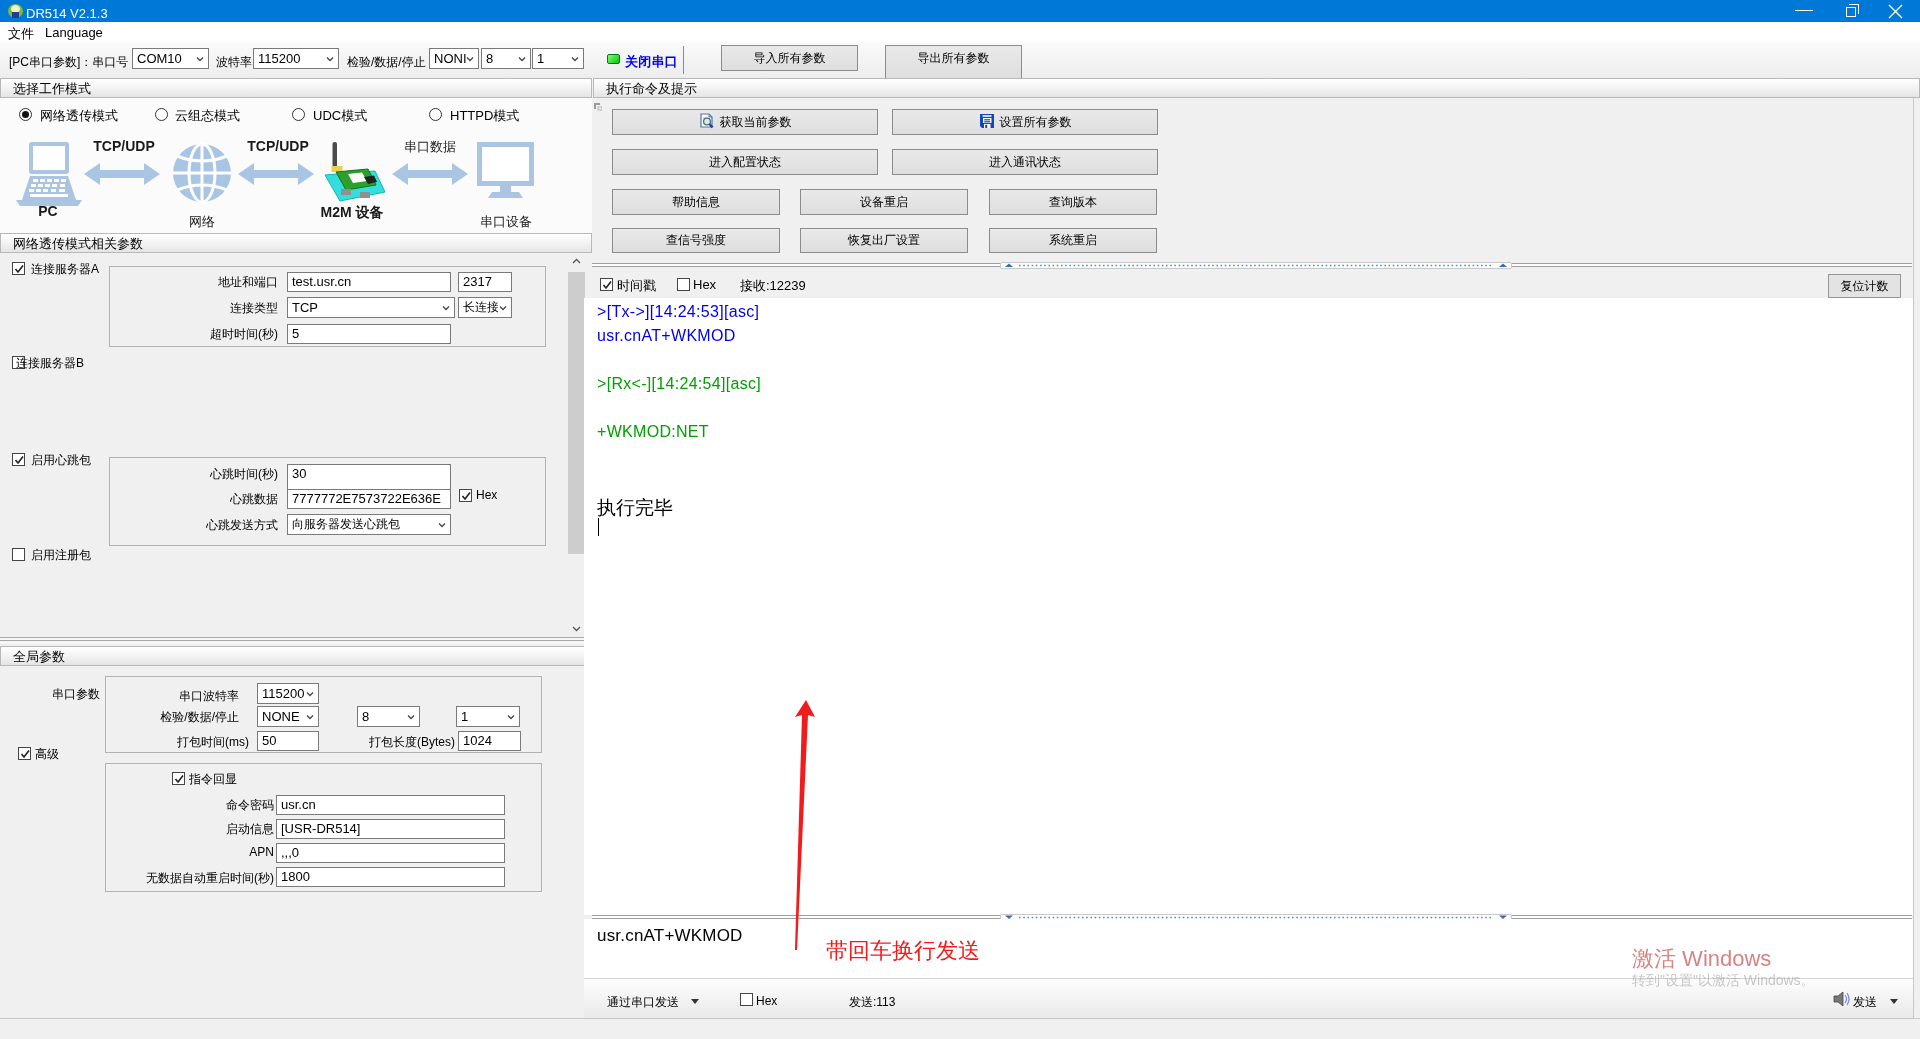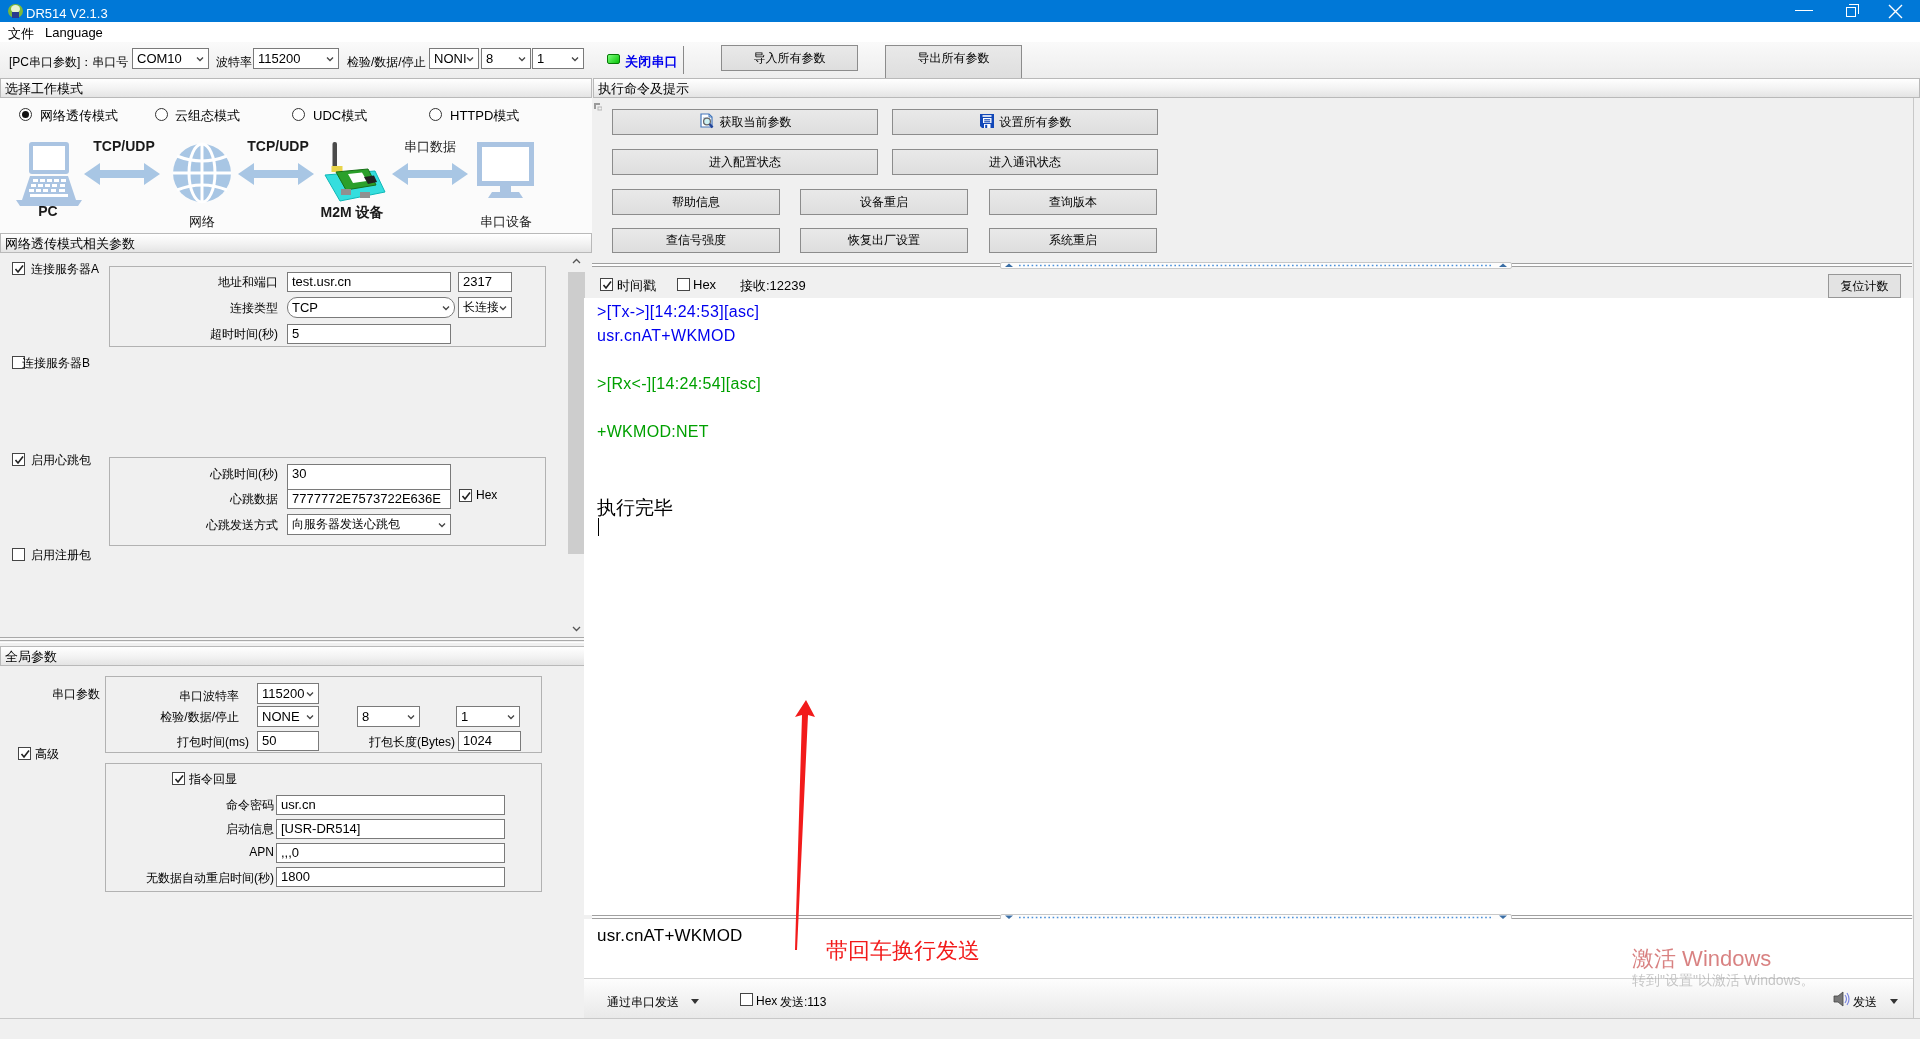--- a/index.html
+++ b/index.html
@@ -1,19 +1,19 @@
 <!DOCTYPE html>
 <html><head>
 <meta charset="utf-8">
 <style>
 * { margin:0; padding:0; box-sizing:border-box; }
 html,body { width:1920px; height:1039px; overflow:hidden; }
 body { font-family:"Liberation Sans", sans-serif; background:#f0f0f0; position:relative; font-size:13px; color:#000; }
 .abs { position:absolute; }
-.hdr { position:absolute; background:linear-gradient(#ffffff,#f2f2f2 55%,#e4e4e4); border:1px solid #b9b9b9; line-height:19px; padding-left:4px; font-size:13px; }
+.hdr { position:absolute; background:linear-gradient(#ffffff,#f2f2f2 55%,#e4e4e4); border:1px solid #b9b9b9; line-height:19px; padding-left:12px; font-size:13px; }
 .combo { position:absolute; background:#fff; border:1px solid #7a7a7a; font-size:13px; line-height:19px; padding-left:4px; overflow:hidden; white-space:nowrap; }
 .combo svg { position:absolute; right:3px; top:50%; margin-top:-5px; }
 .tin { position:absolute; background:#fff; border:1px solid #7a7a7a; font-size:13px; line-height:17px; padding-left:4px; overflow:hidden; white-space:nowrap; }
 .cb { position:absolute; width:13px; height:13px; background:#fff; border:1px solid #454545; }
 .cb svg { position:absolute; left:0px; top:0px; }
 .lab { position:absolute; font-size:13px; white-space:nowrap; }
 .rlab { position:absolute; font-size:13px; white-space:nowrap; text-align:right; }
 .radio { position:absolute; width:13px; height:13px; border:1px solid #333; border-radius:50%; background:#fff; }
 .radio.on::after { content:""; position:absolute; left:2px; top:2px; width:7px; height:7px; border-radius:50%; background:#111; }
 .gbox { position:absolute; border:1px solid #b2b2b2; }
@@ -157,31 +157,31 @@
     <svg width="13" height="13" viewBox="0 0 13 13">
       <path d="M2.5,6 L5,9 L10,2.5" fill="none" stroke="#222" stroke-width="1.6"></path>
     </svg>
   </div>
 <div class="lab s12" style="left:31px;top:261px;">连接服务器A</div>
 <div class="gbox" style="left:109px;top:266px;width:437px;height:81px;"></div>
 <div class="rlab s12" style="left:130px;top:274px;width:148px;">地址和端口</div>
 <div class="tin" style="left:287px;top:272px;width:164px;height:20px;">test.usr.cn</div>
 <div class="tin" style="left:458px;top:272px;width:54px;height:20px;">2317</div>
 <div class="rlab s12" style="left:130px;top:300px;width:148px;">连接类型</div>
-<div class="combo" style="left:287px;top:297px;width:168px;height:21px;border-radius:10px;">TCP<svg class="chev" width="10" height="10" viewBox="0 0 10 10">
+<div class="combo" style="left:287px;top:297px;width:168px;height:21px;">TCP<svg class="chev" width="10" height="10" viewBox="0 0 10 10">
       <path d="M2,3.5 L5,6.5 L8,3.5" fill="none" stroke="#444" stroke-width="1.3"></path>
     </svg></div>
 <div class="combo s12" style="left:458px;top:297px;width:54px;height:21px;">长连接<svg class="chev" width="10" height="10" viewBox="0 0 10 10" style="background:#fff">
       <path d="M2,3.5 L5,6.5 L8,3.5" fill="none" stroke="#444" stroke-width="1.3"></path>
     </svg></div>
 <div class="rlab s12" style="left:130px;top:326px;width:148px;">超时时间(秒)</div>
 <div class="tin" style="left:287px;top:324px;width:164px;height:20px;">5</div>
 
 <div class="cb" style="left:12px;top:356px;"></div>
-<div class="lab s12" style="left:22px;top:355px;text-align:right;">连接服务器B</div>
+<div class="lab s12" style="left:16px;top:355px;text-align:right;">连接服务器B</div>
 
 <div class="cb" style="left:12px;top:453px;">
     <svg width="13" height="13" viewBox="0 0 13 13">
       <path d="M2.5,6 L5,9 L10,2.5" fill="none" stroke="#222" stroke-width="1.6"></path>
     </svg>
   </div>
 <div class="lab s12" style="left:31px;top:452px;">启用心跳包</div>
 <div class="gbox" style="left:109px;top:457px;width:437px;height:89px;"></div>
 <div class="rlab s12" style="left:130px;top:466px;width:148px;">心跳时间(秒)</div>
 <div class="tin" style="left:287px;top:464px;width:164px;height:36px;">30</div>
@@ -334,21 +334,21 @@
 <div class="abs" style="left:584px;top:919px;width:1329px;height:59px;background:#fff;"></div>
 <div class="abs" style="left:597px;top:926px;font-size:17px;letter-spacing:0.2px;">usr.cnAT+WKMOD</div>
 
 <div class="abs" style="left:584px;top:978px;width:1329px;height:40px;background:linear-gradient(#fdfdfd,#e9e9e9);border-top:1px solid #d5d5d5;"></div>
 <div class="abs" style="left:607px;top:994px;font-size:12px;">通过串口发送</div>
 <svg class="abs" style="left:691px;top:999px;" width="8" height="5" viewBox="0 0 8 5">
     <path d="M0,0 L8,0 L4,5 Z" fill="#333"></path>
   </svg>
 <div class="cb" style="left:740px;top:993px;"></div>
 <div class="lab" style="left:756px;top:994px;font-size:12px;">Hex</div>
-<div class="lab" style="left:780px;top:994px;font-size:12px;">发送:113</div>
+<div class="lab" style="left:849px;top:994px;font-size:12px;">发送:113</div>
 <svg class="abs" style="left:1832px;top:990px;" width="18" height="18" viewBox="0 0 18 18">
   <path d="M2,6 L6,6 L11,2 L11,16 L6,12 L2,12 Z" fill="#777" stroke="#444" stroke-width="0.8"></path>
   <path d="M13,5 Q16,9 13,13 M15,3 Q19,9 15,15" stroke="#7b86e0" stroke-width="1.2" fill="none"></path>
 </svg>
 <div class="lab" style="left:1853px;top:994px;font-size:12px;">发送</div>
 <svg class="abs" style="left:1890px;top:999px;" width="8" height="5" viewBox="0 0 8 5">
     <path d="M0,0 L8,0 L4,5 Z" fill="#333"></path>
   </svg>
 
 <div class="abs" style="left:1913px;top:98px;width:7px;height:920px;background:#f0f0f0;border-left:1px solid #c8c8c8;"></div>

